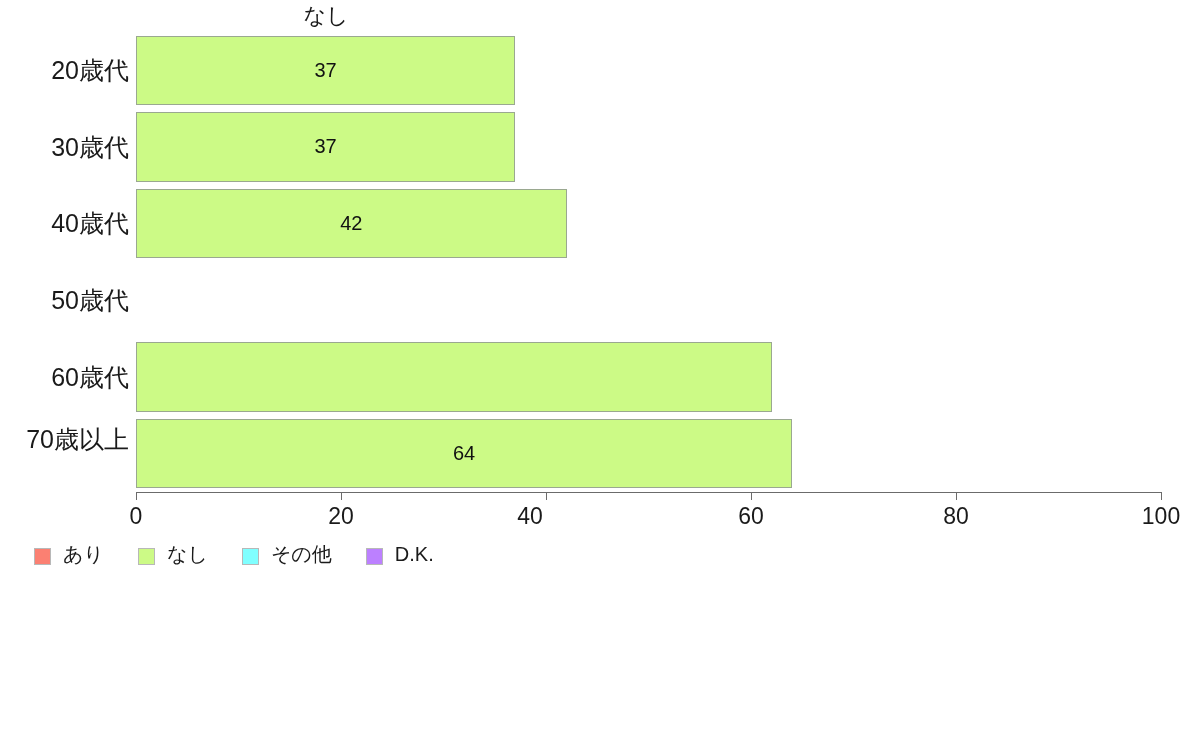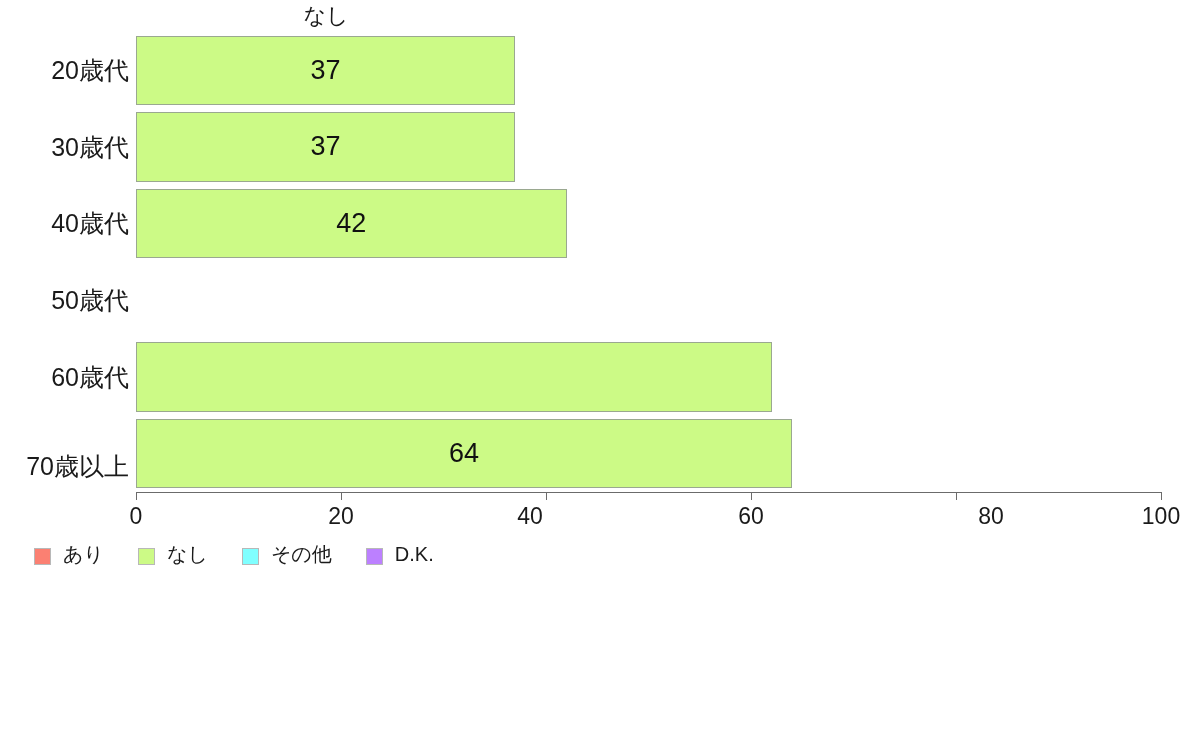--- a/index.html
+++ b/index.html
@@ -59,21 +59,21 @@
     background: #ccfa86;
   }
 
   .bar-label {
     position: absolute;
     top: 0;
     height: 100%;
     display: flex;
     align-items: center;
     justify-content: center;
-    font-size: 27px;
+    font-size: 20px;
     color: #111111;
     pointer-events: none;
   }
 
   
   .cat-label {
     position: absolute;
     right: 1059px; 
     text-align: right;
     font-size: 25px;
@@ -173,21 +173,21 @@
   <div id="x-ticks">
       <div class="x-tick" style="left: 136px;"></div>
       <div class="x-tick-label" style="left: 136px;">0</div>
       <div class="x-tick" style="left: 341px;"></div>
       <div class="x-tick-label" style="left: 341px;">20</div>
       <div class="x-tick" style="left: 546px;"></div>
       <div class="x-tick-label" style="left: 530px;">40</div>
       <div class="x-tick" style="left: 751px;"></div>
       <div class="x-tick-label" style="left: 751px;">60</div>
       <div class="x-tick" style="left: 956px;"></div>
-      <div class="x-tick-label" style="left: 991px;">80</div>
+      <div class="x-tick-label" style="left: 956px;">80</div>
       <div class="x-tick" style="left: 1161px;"></div>
       <div class="x-tick-label" style="left: 1161px;">100</div>
     </div>
 
   <div class="legend" id="legend">
       <div class="legend-item">
         <span class="legend-swatch" style="background: rgb(251, 128, 114);"></span>
         <span class="legend-text">あり</span>
       </div>
       <div class="legend-item">
@@ -202,14 +202,14 @@
         <span class="legend-swatch" style="background: rgb(188, 128, 255);"></span>
         <span class="legend-text">D.K.</span>
       </div>
     </div>
 
 <div class="cat-label" style="top: 55.3333px; text-align: right;">20歳代</div>
     <div class="cat-label" style="top: 132px;">30歳代</div>
     <div class="cat-label" style="top: 208.667px;">40歳代</div>
     <div class="cat-label" style="top: 285.333px;">50歳代</div>
     <div class="cat-label" style="top: 362px;">60歳代</div>
-    <div class="cat-label" style="top: 451px; margin-left: 14px;">70歳以上</div>
+    <div class="cat-label" style="top: 424px; margin-left: 14px;">70歳以上</div>
   </div>
 
 </body></html>

